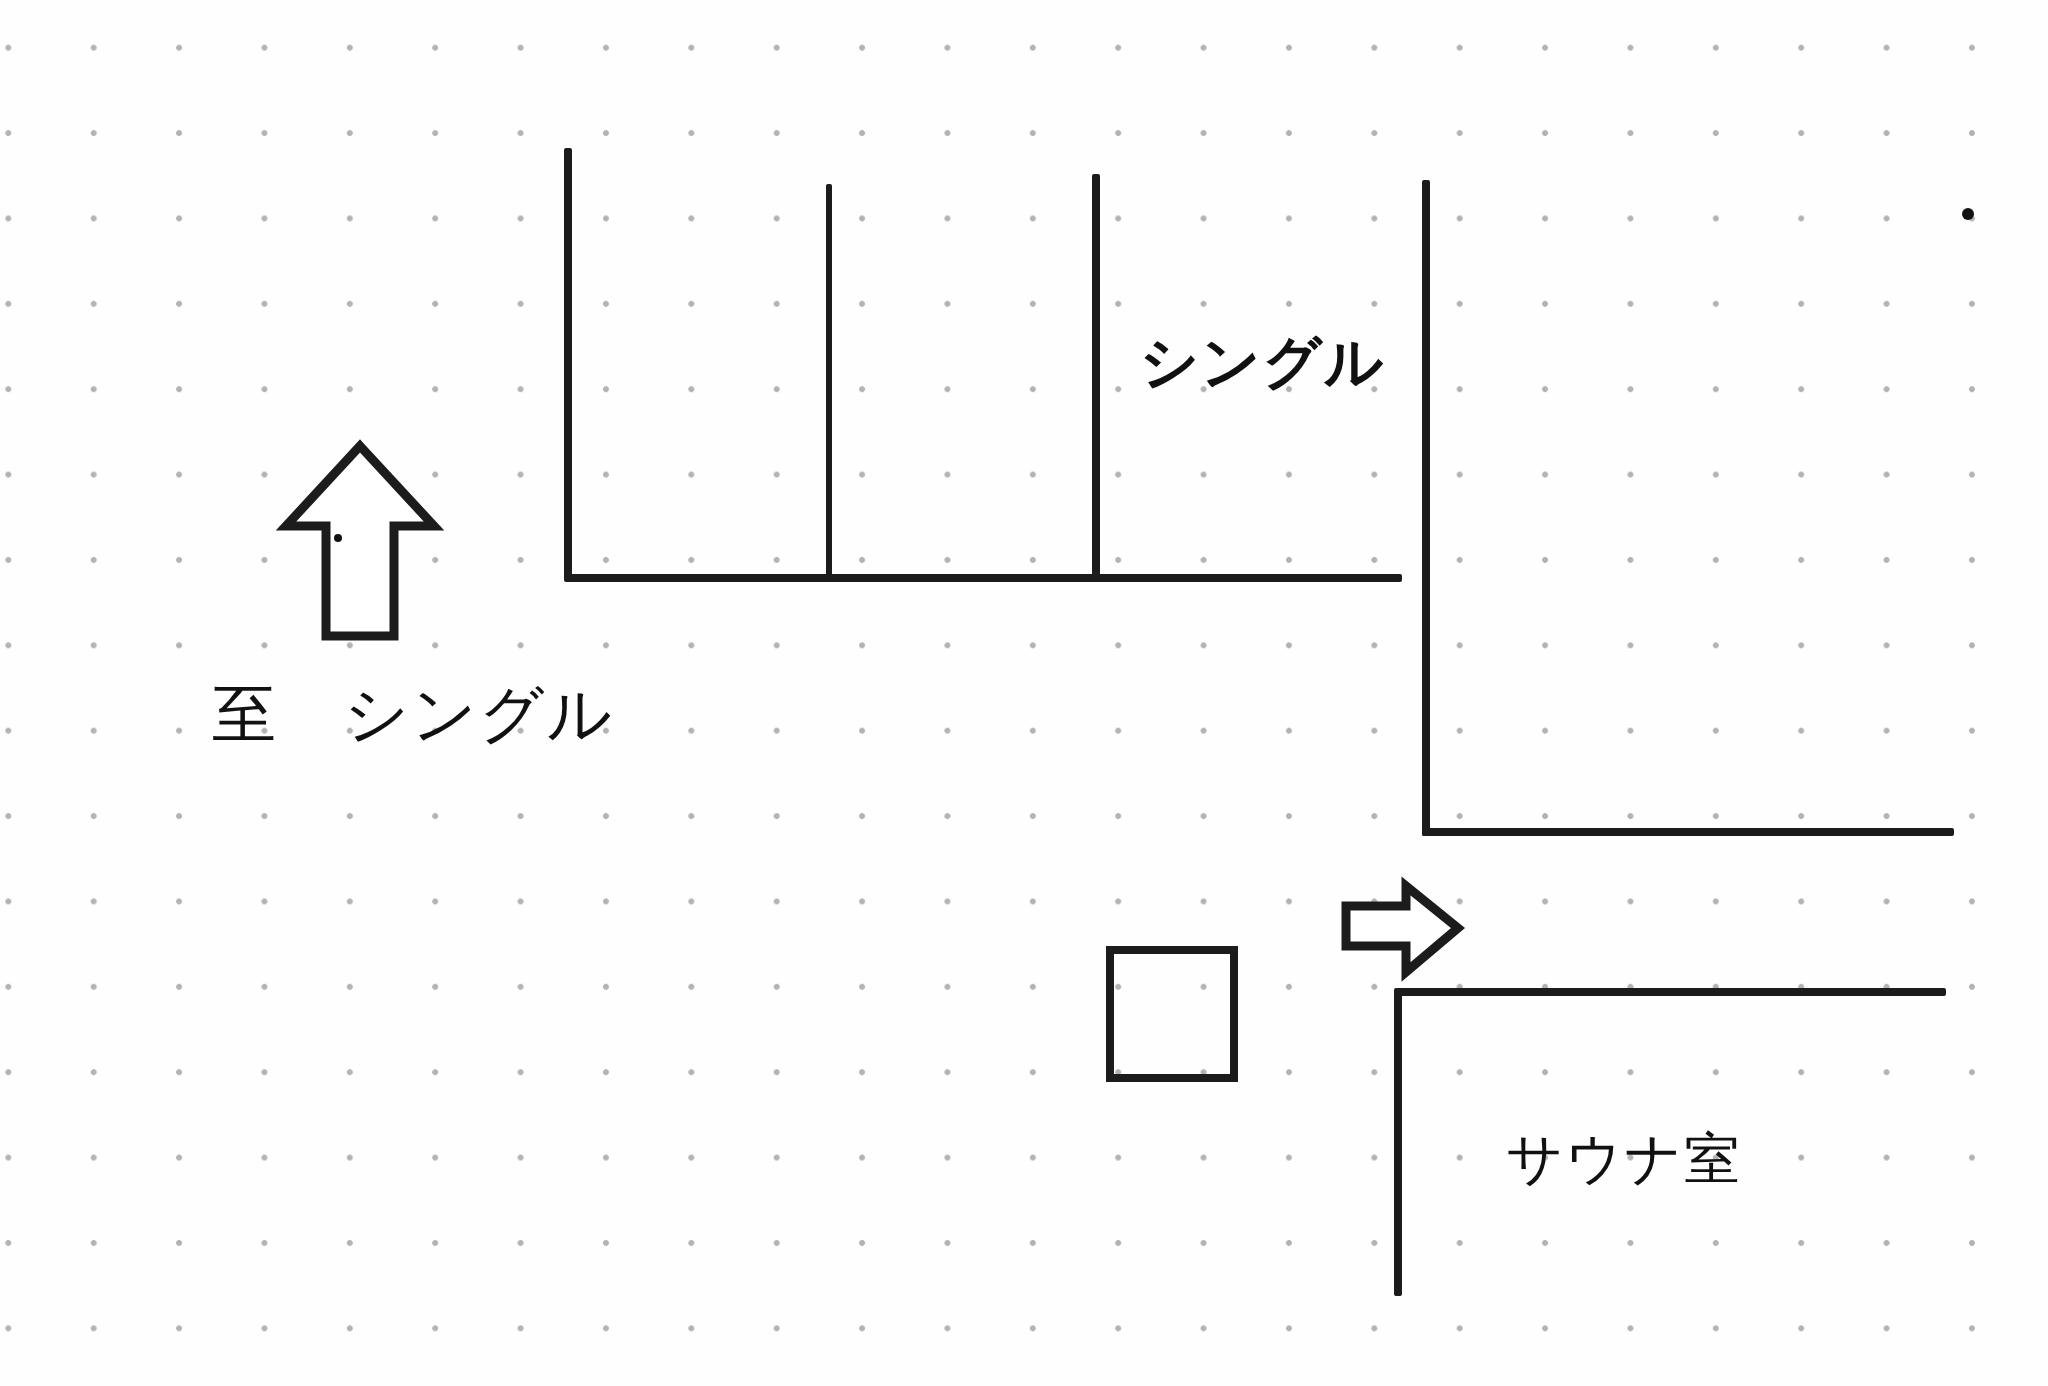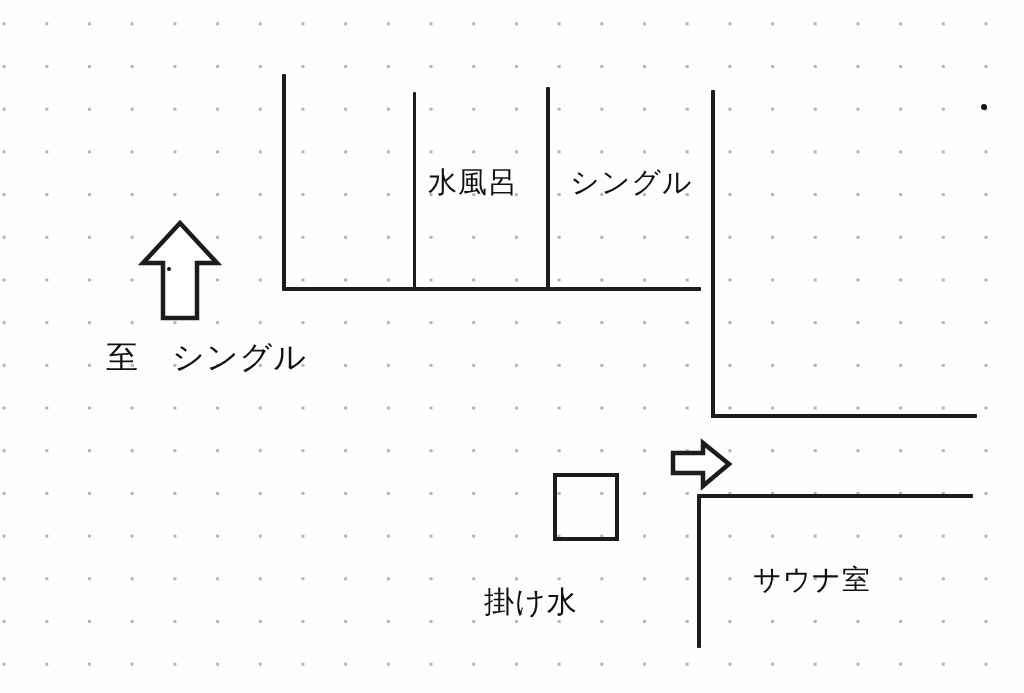--- a/index.html
+++ b/index.html
@@ -63,21 +63,19 @@
       <polygon points="673,453 703,453 703,443 729,464 703,486 703,473 673,473"></polygon>
     </svg>
 <div class="wall" style="left: 282px; top: 74px; width: 4px; height: 217px;"></div>
     <div class="wall" style="left: 413px; top: 92px; width: 3px; height: 199px;"></div>
     <div class="wall" style="left: 546px; top: 87px; width: 4px; height: 204px;"></div>
     <div class="wall" style="left: 283px; top: 287px; width: 418px; height: 4px;"></div>
     <div class="wall" style="left: 711px; top: 90px; width: 4px; height: 328px;"></div>
     <div class="wall" style="left: 711px; top: 414px; width: 266px; height: 4px;"></div>
     <div class="wall" style="left: 698px; top: 494px; width: 275px; height: 4px;"></div>
     <div class="wall" style="left: 697px; top: 494px; width: 4px; height: 154px;"></div>
-    <div class="label" style="left: 428px; top: 167px; font-size: 29px;">水風呂</div>
-    <div class="label" style="left: 570px; top: 167px; font-size: 29px;">シングル</div>
+    <div class="label" style="left: 570px; top: 167px; font-size: 29px; font-weight: bold;">シングル</div>
     <div class="label" style="left: 106px; top: 340px; font-size: 32px;">至　シングル</div>
     <div class="label" style="left: 753px; top: 565px; font-size: 28px;">サウナ室</div>
-    <div class="label" style="left: 484px; top: 585px; font-size: 30px;">掛け水</div>
     <div class="square-outline" style="left: 553px; top: 473px; width: 58px; height: 60px;"></div>
     <div class="stray-dot" style="left: 981px; top: 104px; width: 6px; height: 6px;"></div>
     <div class="stray-dot" style="left: 167px; top: 267px; width: 4px; height: 4px;"></div>
   </div>
 
 </body></html>

